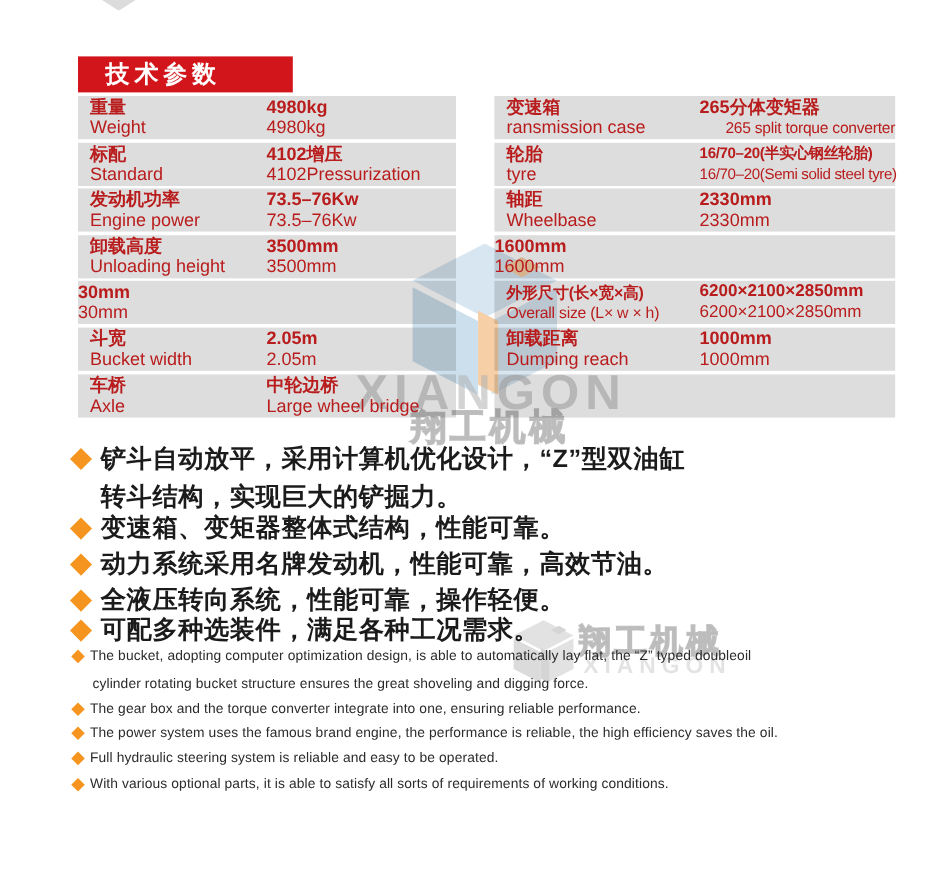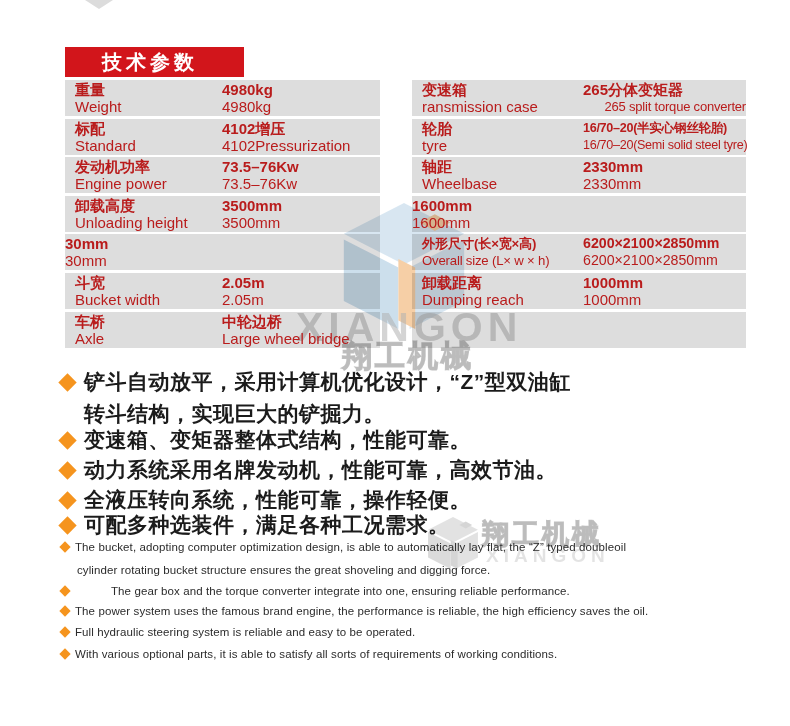--- a/index.html
+++ b/index.html
@@ -5,21 +5,21 @@
   html,body{margin:0;padding:0;background:#fff;}
   .page{position:relative;width:790px;height:726px;background:#ffffff;overflow:hidden;
         font-family:"Liberation Sans","DejaVu Sans",sans-serif;}
 
   
   .frag{position:absolute;left:85px;top:0;width:28px;height:9px;background:#dcdcdc;
         clip-path:polygon(0 0,100% 0,50% 100%);}
 
   
   .hdr{position:absolute;left:65px;top:47px;width:179px;height:30px;background:#d2151b;
-       color:#fff;font-size:20px;font-weight:700;line-height:30px;padding-left:37px;
+       color:#fff;font-size:20px;font-weight:700;line-height:30px;padding-left:23px;
        letter-spacing:4px;box-sizing:border-box;z-index:3;}
 
   
   .tbl{position:absolute;top:80px;z-index:2;}
   .tbl-left{left:65px;width:315px;}
   .tbl-right{left:412px;width:334px;}
   .row{height:36px;margin-bottom:2.6px;background:rgba(0,0,0,0.135);display:flex;
        padding-top:1px;box-sizing:border-box;}
   .lbl{box-sizing:border-box;padding-left:10px;flex:0 0 auto;}
   .tbl-left .lbl{width:157px;}
@@ -243,21 +243,21 @@
     <span class="txt">可配多种选装件，满足各种工况需求。</span>
   </div>
 
   <div class="fen" style="top:541px;">
     <span class="dia"></span>
     <span class="txt">The bucket, adopting computer optimization design, is able to automatically lay flat, the “Z” typed doubleoil</span>
   </div>
   <div class="fen cont" style="top:564px;">
     <span class="txt">cylinder rotating bucket structure ensures the great shoveling and digging force.</span>
   </div>
-  <div class="fen" style="top:585px;gap:36px;">
+  <div class="fen" style="top:585px;">
     <span class="dia"></span>
     <span class="txt">The gear box and the torque converter integrate into one, ensuring reliable performance.</span>
   </div>
   <div class="fen" style="top:605px;">
     <span class="dia"></span>
     <span class="txt">The power system uses the famous brand engine, the performance is reliable, the high efficiency saves the oil.</span>
   </div>
   <div class="fen" style="top:626px;">
     <span class="dia"></span>
     <span class="txt">Full hydraulic steering system is reliable and easy to be operated.</span>

